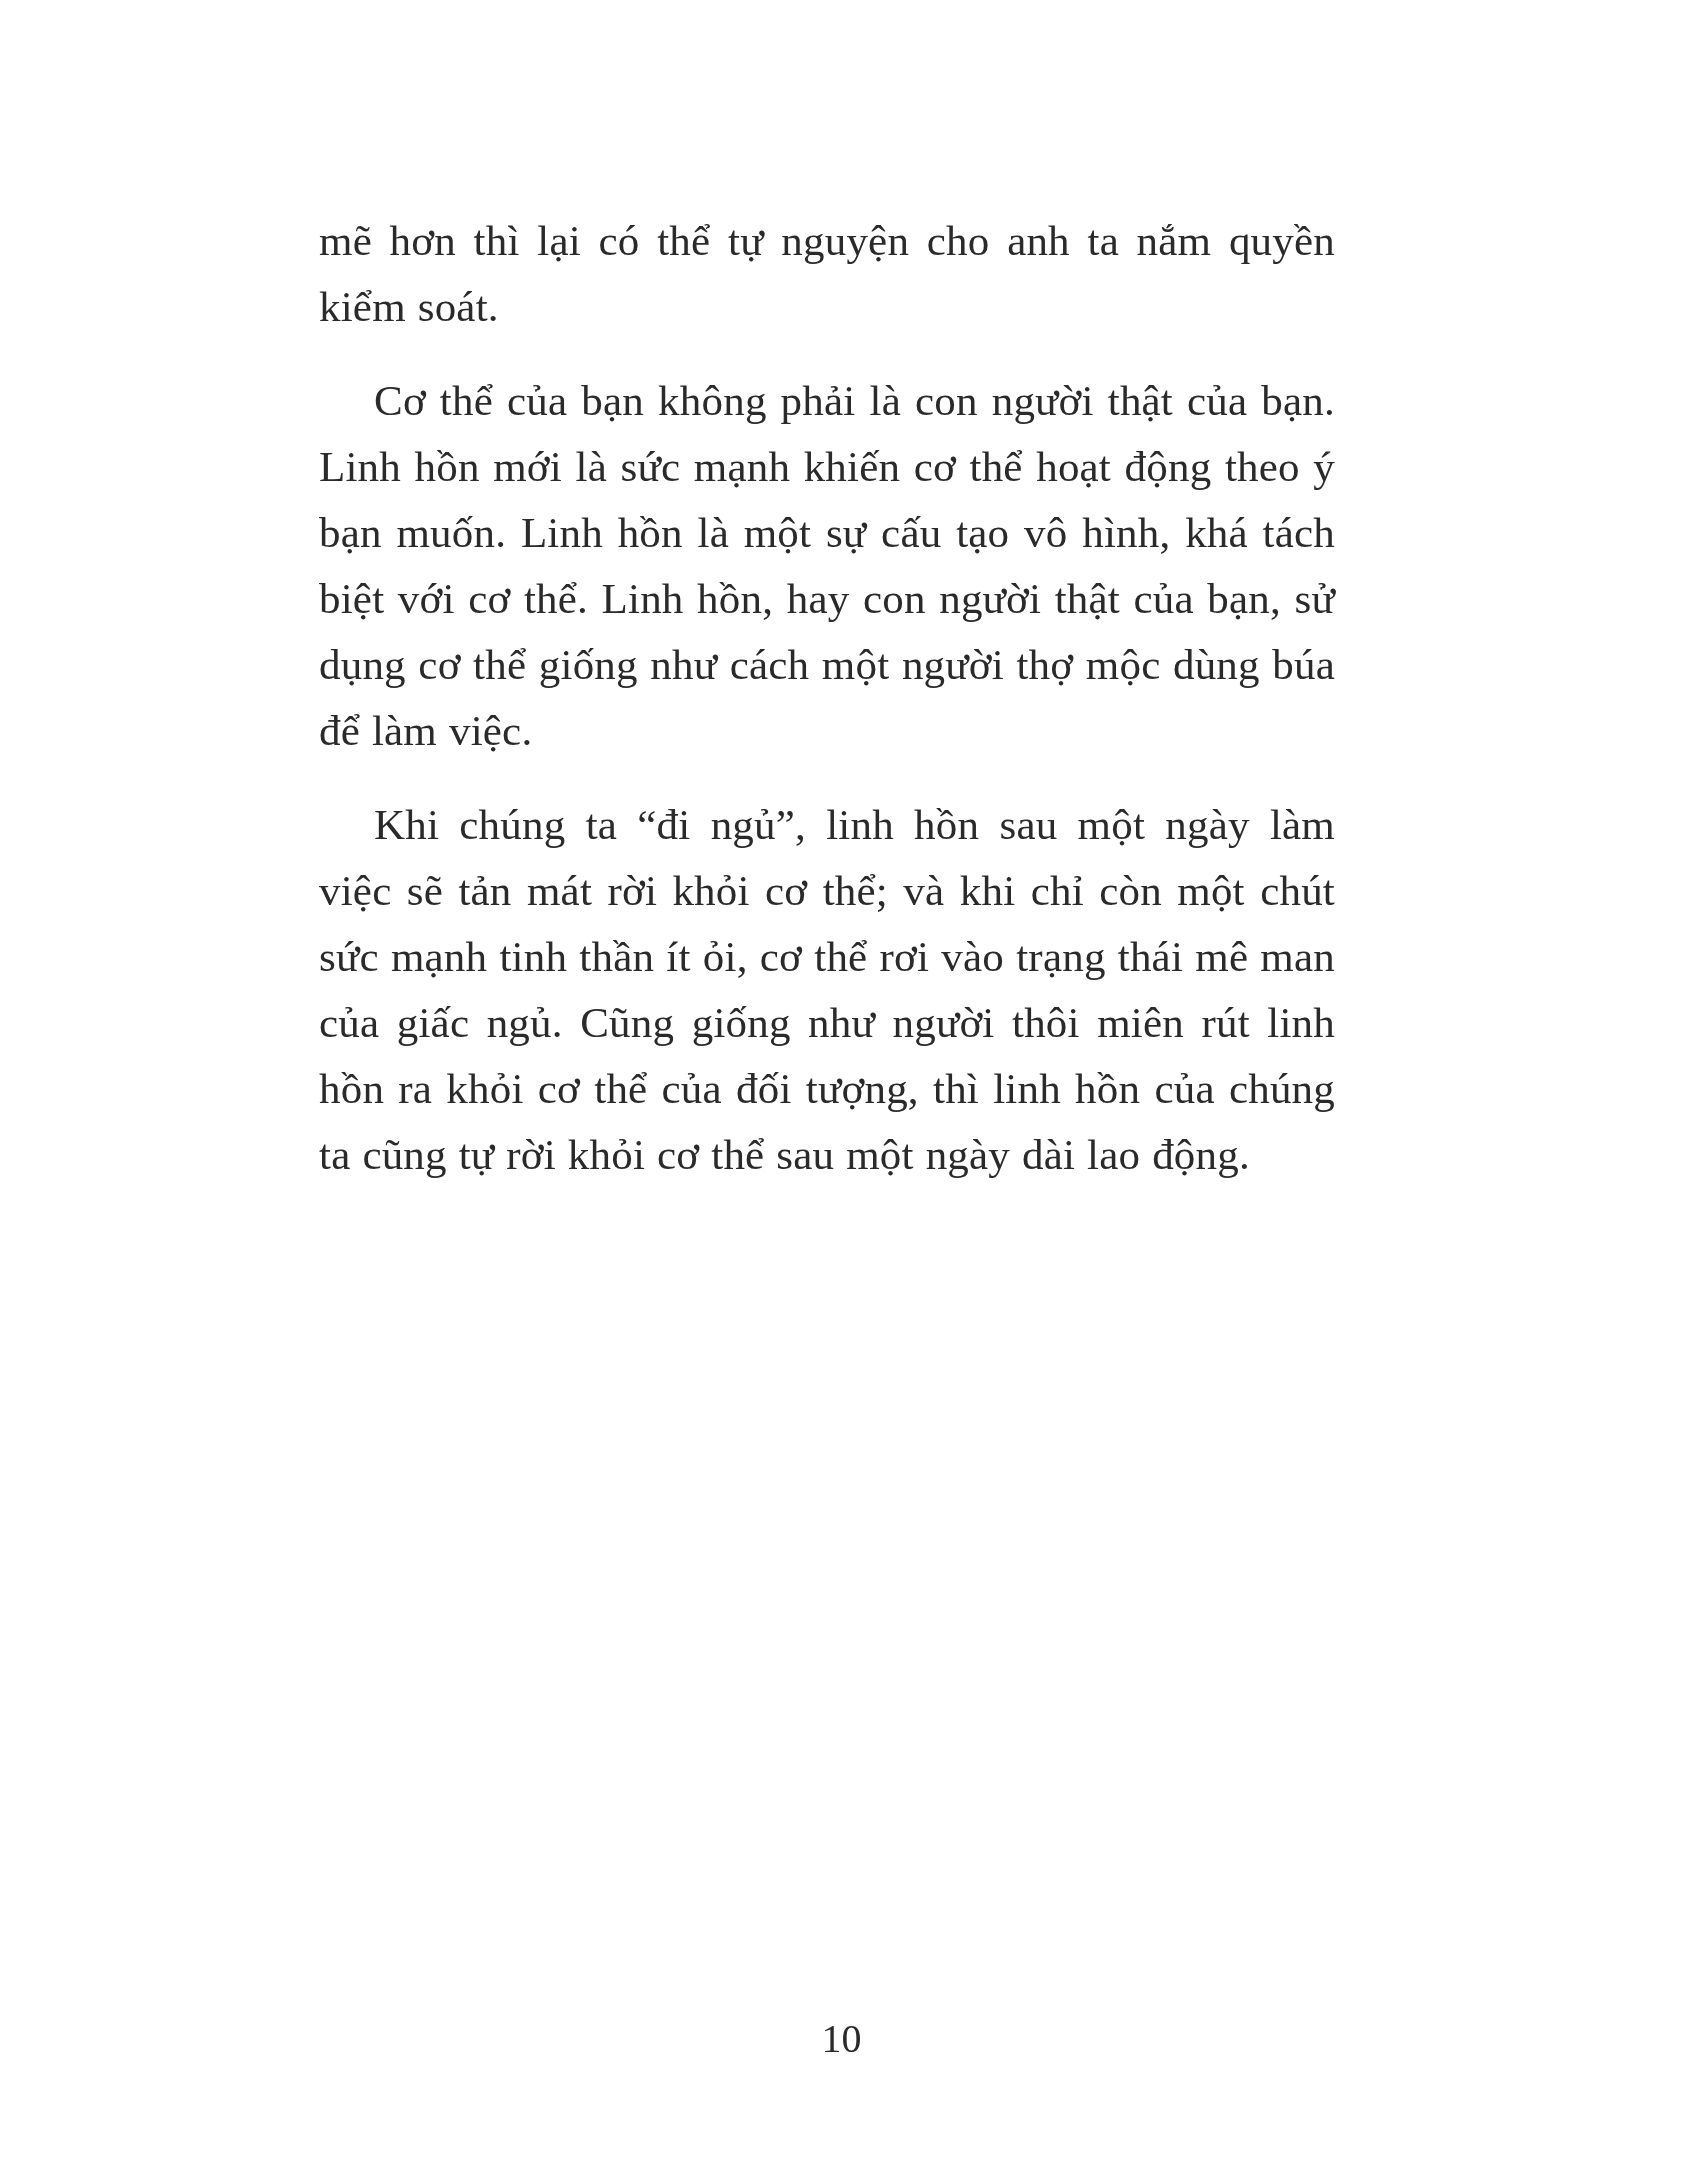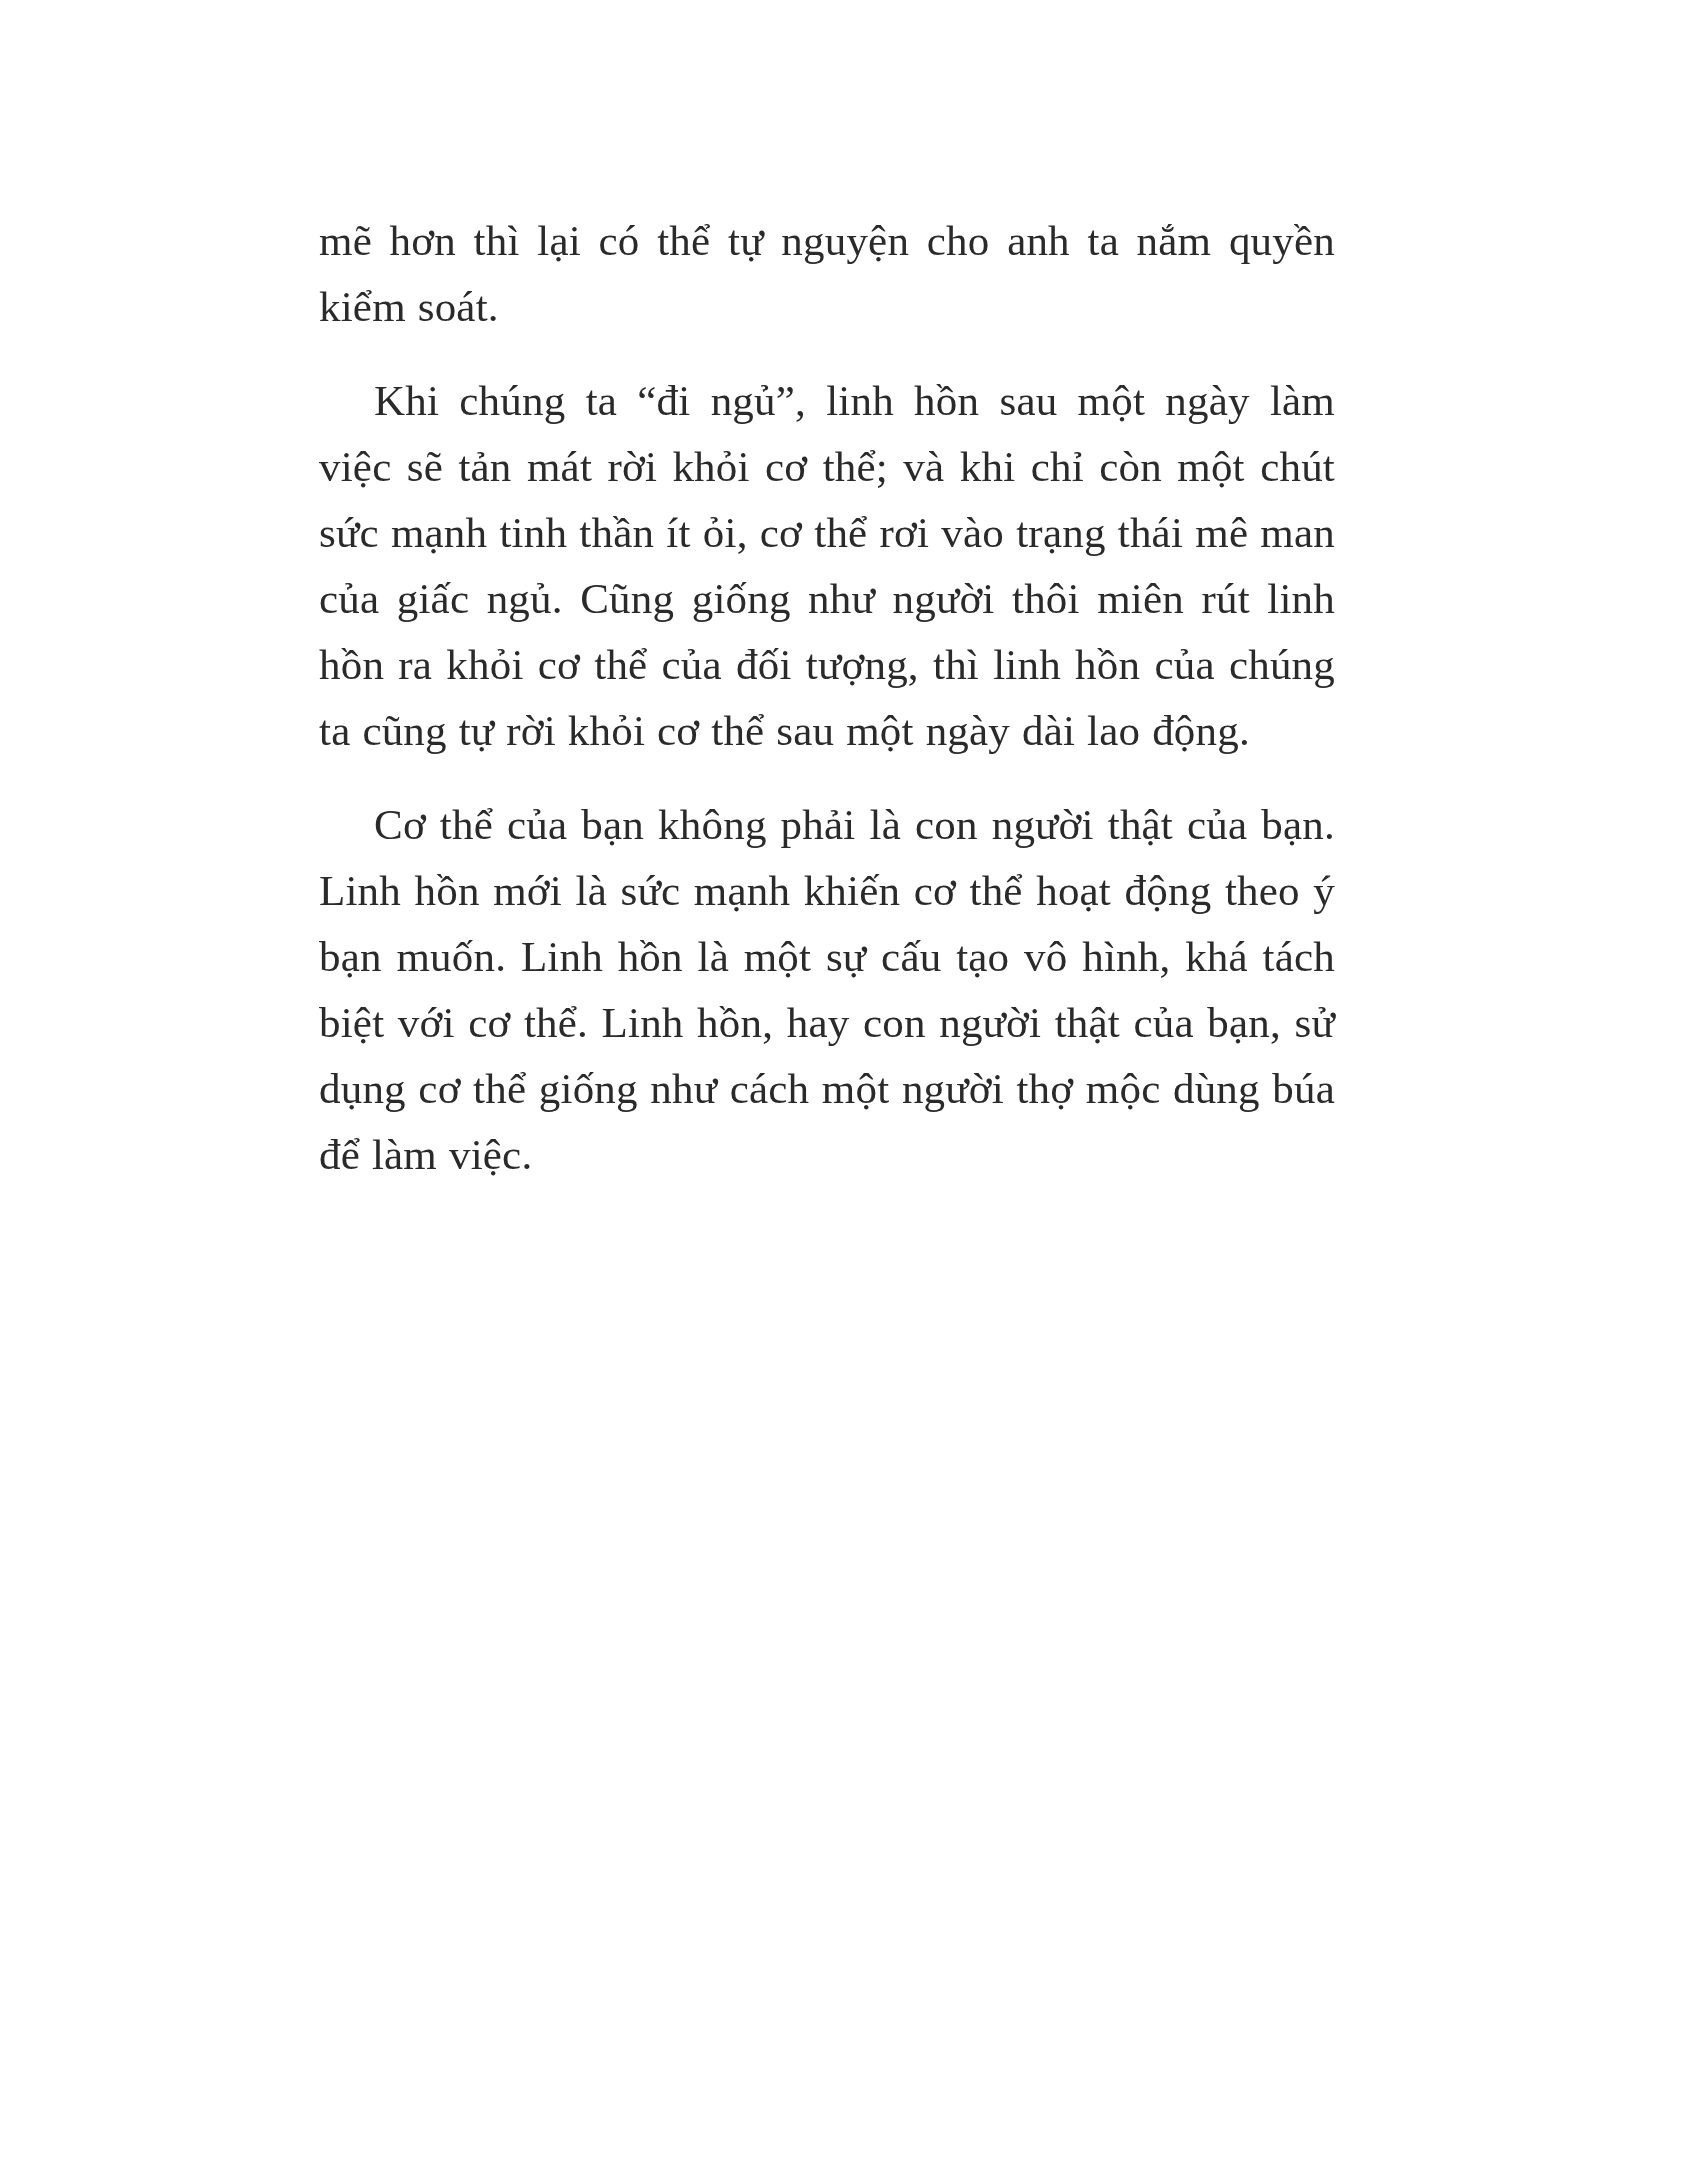--- a/index.html
+++ b/index.html
@@ -53,22 +53,23 @@
   }
 </style>
 </head>
 <body>
 
 <div class="page">
 
   <div class="text-block">
     <p class="continued">mẽ hơn thì lại có thể tự nguyện cho anh ta nắm quyền kiểm soát.</p>
 
+    <p>Cơ thể của bạn không phải là con người thật của bạn. Linh hồn mới là sức mạnh khiến cơ thể hoạt động theo ý bạn muốn. Linh hồn là một sự cấu tạo vô hình, khá tách biệt với cơ thể. Linh hồn, hay con người thật của bạn, sử dụng cơ thể giống như cách một người thợ mộc dùng búa để làm việc.</p>
+
     <p>Khi chúng ta “đi ngủ”, linh hồn sau một ngày làm việc sẽ tản mát rời khỏi cơ thể; và khi chỉ còn một chút sức mạnh tinh thần ít ỏi, cơ thể rơi vào trạng thái mê man của giấc ngủ. Cũng giống như người thôi miên rút linh hồn ra khỏi cơ thể của đối tượng, thì linh hồn của chúng ta cũng tự rời khỏi cơ thể sau một ngày dài lao động.</p>
-
-    <p>Cơ thể của bạn không phải là con người thật của bạn. Linh hồn mới là sức mạnh khiến cơ thể hoạt động theo ý bạn muốn. Linh hồn là một sự cấu tạo vô hình, khá tách biệt với cơ thể. Linh hồn, hay con người thật của bạn, sử dụng cơ thể giống như cách một người thợ mộc dùng búa để làm việc.</p>
 
 
   </div>
 
+  <div class="page-number">10</div>
 
 </div>
 
 
 </body></html>

